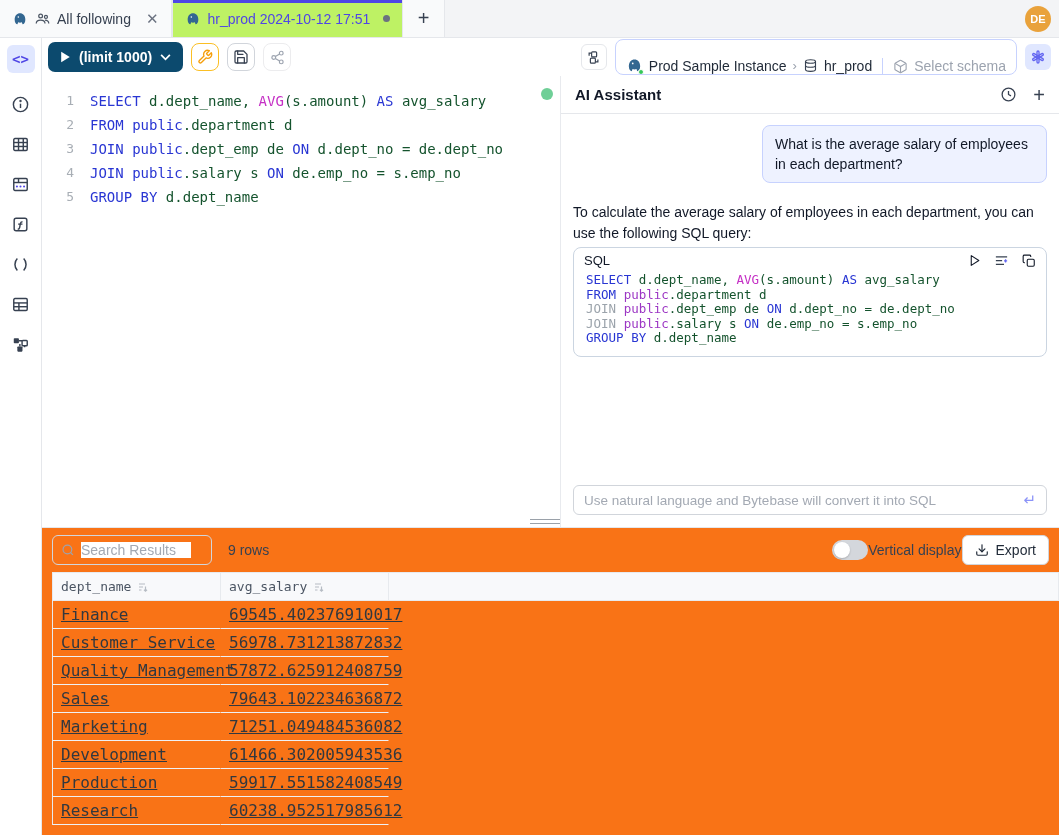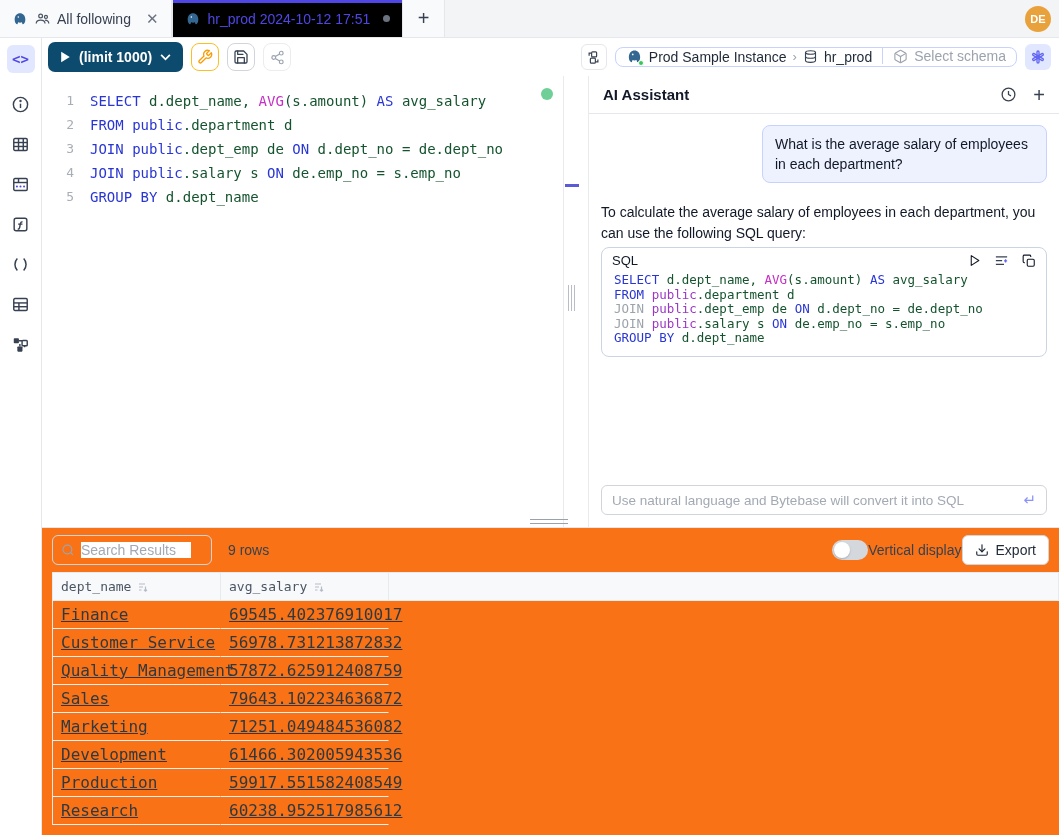--- a/index.html
+++ b/index.html
@@ -6,21 +6,21 @@
   html,body { width:1059px; height:835px; overflow:hidden; background:#fff;
     font-family:"Liberation Sans", sans-serif; color:#1f2937; }
   .mono { font-family:"DejaVu Sans Mono", monospace; }
   svg { display:block; }
 
   
   .tabbar { position:absolute; left:0; top:0; width:100%; height:38px;
     background:#f3f4f6; border-bottom:1px solid #e5e7eb; display:flex; align-items:stretch; }
   .tab { display:flex; align-items:center; gap:7px; padding:0 12px; font-size:14px;
     color:#374151; border-right:1px solid #e5e7eb; cursor:pointer; background:#f9fafb; }
-  .tab.active { background:#000000; color:#4f46e5; box-shadow:inset 0 3px 0 #4f46e5;
+  .tab.active { background:#bef264; color:#4f46e5; box-shadow:inset 0 3px 0 #4f46e5;
     border-left:1px solid #e5e7eb; }
   .tab .close { color:#6b7280; font-size:15px; margin-left:8px; }
   .dirty-dot { width:7px; height:7px; border-radius:50%; background:#6b7280; margin-left:6px; }
   .newtab { width:42px; display:flex; align-items:center; justify-content:center;
     font-size:20px; color:#374151; border-right:1px solid #e5e7eb; background:#f9fafb; }
   .avatar { position:absolute; right:8px; top:6px; width:26px; height:26px; border-radius:50%;
     background:#e9a23b; color:#fff; font-size:11px; font-weight:bold;
     display:flex; align-items:center; justify-content:center; }
 
   
@@ -39,22 +39,22 @@
   .tb-left { display:flex; align-items:center; gap:8px; }
   .run-btn { height:30px; background:#0c4a6e; color:#fff; border:none; border-radius:7px;
     display:flex; align-items:center; gap:8px; padding:0 12px; font-size:14px; font-weight:600; }
   .icon-btn { width:28px; height:28px; border-radius:8px; border:1px solid #d1d5db;
     background:#fff; display:flex; align-items:center; justify-content:center; }
   .icon-btn.wrench { border-color:#fbbf24; }
   .icon-btn.share { border-color:#ececee; }
   .tb-right { display:flex; align-items:center; gap:8px; }
   .batch-btn { width:26px; height:26px; border:1px solid #e5e7eb; border-radius:6px;
     background:#fff; display:flex; align-items:center; justify-content:center; }
-  .conn-pill { height:20px; border:1px solid #c7d2fe; border-radius:8px; background:#fff;
-    display:flex; align-items:flex-start; overflow:hidden; }
+  .conn-pill { height:36px; border:1px solid #c7d2fe; border-radius:8px; background:#fff;
+    display:flex; align-items:flex-end; overflow:hidden; }
   .conn-seg { display:flex; align-items:center; gap:6px; padding:0 10px; font-size:14px; color:#1f2937; }
   .conn-seg.schema { border-left:1px solid #c7d2fe; color:#9ca3af; }
   .conn-sep { color:#9ca3af; font-size:13px; }
   .ai-btn { width:26px; height:26px; border-radius:6px; background:#e0e7ff; border:none;
     display:flex; align-items:center; justify-content:center; }
 
   
   .editor { position:absolute; left:42px; top:76px; width:521px; height:451px; background:#fff;
     padding-top:13px; }
   .ed-line { display:flex; height:24px; line-height:24px; font-size:14px; }
@@ -66,21 +66,21 @@
 
   .gutter { position:absolute; left:563px; top:76px; width:17px; height:451px; background:#fff;
     border-left:1px solid #e8eaee; }
   .sb-mark { position:absolute; left:1px; top:108px; width:14px; height:3px; background:#5b5bd6; }
   .v-grip { position:absolute; left:4px; top:209px; display:flex; gap:2px; }
   .v-grip i { display:block; width:1px; height:26px; background:#b9bec6; }
   .h-grip { position:absolute; left:530px; top:519px; }
   .h-grip i { display:block; width:38px; height:1px; background:#9aa1a9; margin-bottom:3px; }
 
   
-  .ai-panel { position:absolute; left:588px; top:76px; right:0; height:451px; background:#fff;
+  .ai-panel { position:absolute; left:560px; top:76px; right:0; height:451px; background:#fff;
     border-left:1px solid #e8eaee; }
   .ai-header { height:38px; display:flex; align-items:center; justify-content:space-between;
     padding:0 14px; border-bottom:1px solid #e5e7eb; }
   .ai-title { font-size:15px; font-weight:600; color:#111827; }
   .ai-header-icons { display:flex; align-items:center; gap:16px; }
   .ai-plus { font-size:20px; color:#374151; line-height:1; }
   .ai-chat { padding:11px 12px 0 12px; }
   .bubble-row { display:flex; justify-content:flex-end; }
   .user-bubble { max-width:285px; background:#eef2ff; border:1px solid #c7d2fe; border-radius:8px;
     padding:8px 12px; font-size:14px; line-height:20px; color:#111827; }

